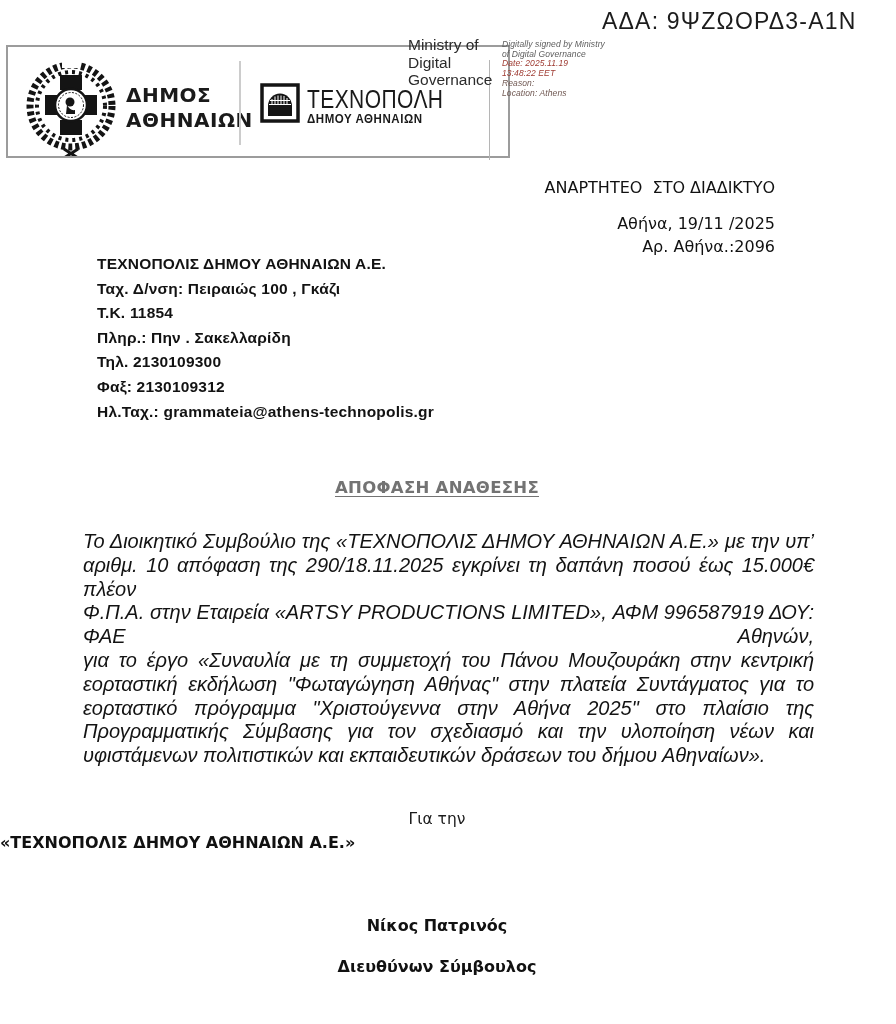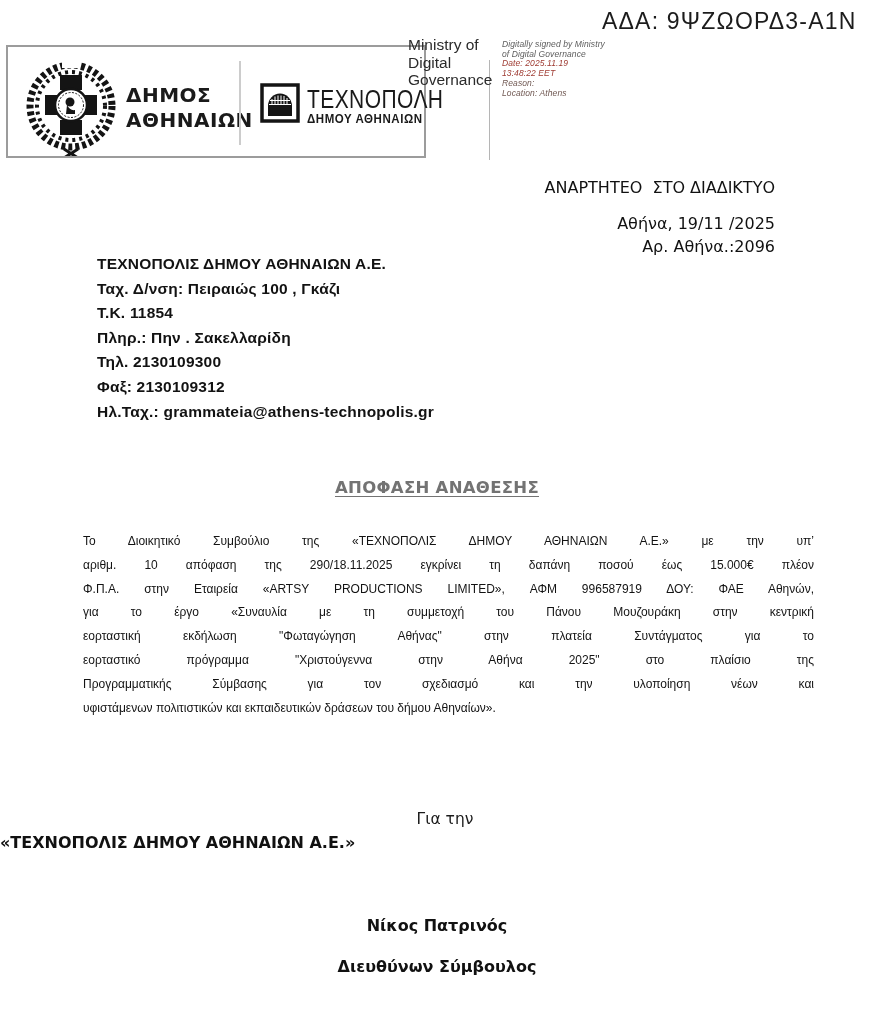--- a/index.html
+++ b/index.html
@@ -15,21 +15,21 @@
   
   .ada {
     position: absolute; left: 602px; top: 8px;
     font-family: "Liberation Sans", sans-serif;
     font-size: 23px; letter-spacing: 1.2px; color: #1c1c1c;
   }
 
   
   .logo-box {
     position: absolute; left: 6px; top: 45px;
-    width: 420px; height: 113px;
+    width: 504px; height: 113px;
     border: 2px solid #9c9c9c; background: #fff;
   }
   .emblem { position: absolute; left: 16px; top: 5px; }
   .muni-name {
     position: absolute; left: 118px; top: 36px;
     font-family: "DejaVu Sans", sans-serif;
     font-weight: bold; font-size: 20px; line-height: 25px;
     letter-spacing: 0.5px; color: #1a1a1a;
   }
   .logo-divider {
@@ -100,30 +100,30 @@
     font-weight: bold; font-size: 16.5px; letter-spacing: 0.3px;
     text-decoration: underline;
     text-underline-offset: 3px;
     color: #737373;
   }
 
   
   .body-text {
     position: absolute; left: 83px; top: 530px; width: 731px;
     font-family: "Liberation Sans", sans-serif;
-    font-size: 12px; line-height: 23.8px; color: #131313;
+    font-size: 20px; line-height: 23.8px; color: #131313; font-style: italic;
   }
   .body-text .jl { text-align: justify; text-align-last: justify; white-space: normal; }
   .body-text .jl.last { text-align-last: left; }
 
   
   .sig-for {
     position: absolute; left: 0; top: 810px; width: 874px;
     text-align: center; font-family: "DejaVu Sans", sans-serif;
-    font-size: 15.5px; color: #1a1a1a; margin-left: 8px;
+    font-size: 15.5px; color: #1a1a1a;
   }
   .sig-company {
     position: absolute; left: 0; top: 833px; width: 874px;
     text-align: left; font-family: "DejaVu Sans", sans-serif;
     font-weight: bold; font-size: 16px; color: #111;
   }
   .sig-name {
     position: absolute; left: 0; top: 916px; width: 874px;
     text-align: center; font-family: "DejaVu Sans", sans-serif;
     font-weight: bold; font-size: 16px; color: #111;

